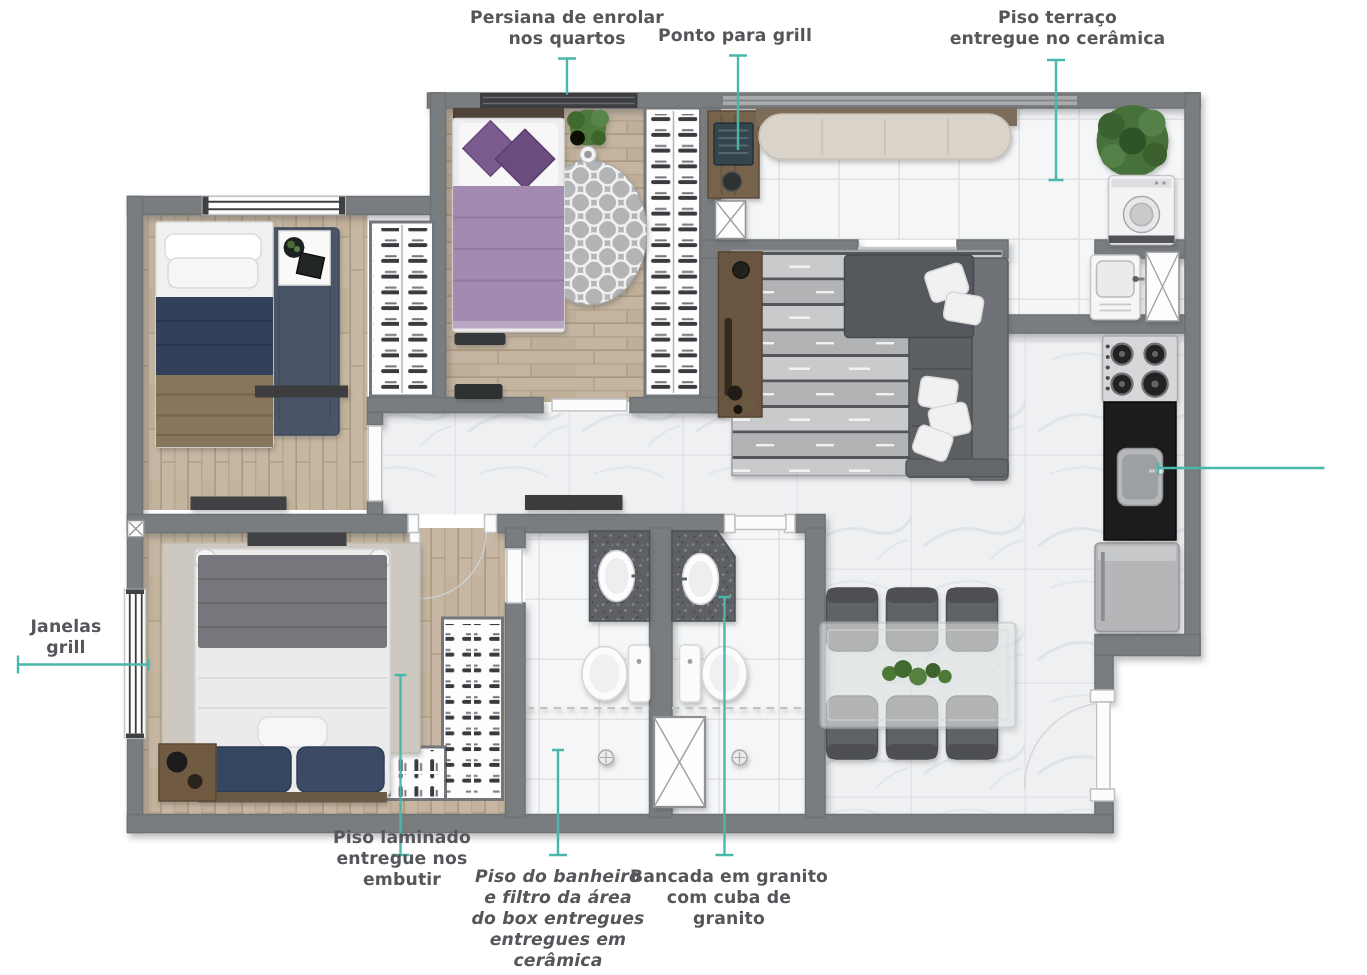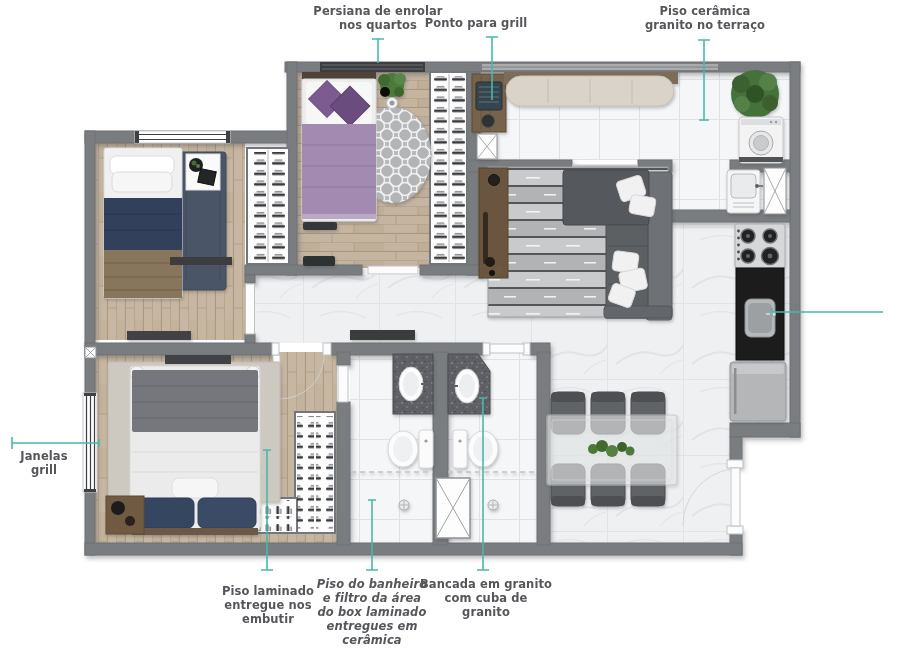--- a/index.html
+++ b/index.html
@@ -481,40 +481,40 @@
     <path d="M267,450 V570 M263,450 H271 M261,570 H273"></path>
     <path d="M372,500 V570 M368,500 H376 M366,570 H378"></path>
     <path d="M483,398 V570 M479,398 H487 M477,570 H489"></path>
   </g>
 </svg>
 
 <div class="callout" style="left:378px;top:4px;">
   <div>Persiana de enrolar</div>
   <div>nos quartos</div>
 </div>
-<div class="callout" style="left:476px;top:16px;">
+<div class="callout" style="left:490px;top:16px;">
   <div>Ponto para grill</div>
 </div>
 <div class="callout" style="left:705px;top:4px;">
-  <div>Piso cerâmica</div>
-  <div>granito no terraço</div>
-</div>
-<div class="callout" style="left:44px;top:410px;margin-top:39px;">
+  <div>Piso terraço</div>
+  <div>entregue no cerâmica</div>
+</div>
+<div class="callout" style="left:44px;top:410px;">
   <div>Janelas</div>
   <div>grill</div>
 </div>
-<div class="callout" style="left:268px;top:584px;">
+<div class="callout" style="left:268px;top:551px;">
   <div>Piso laminado</div>
   <div>entregue nos</div>
   <div>embutir</div>
 </div>
 <div class="callout" style="left:372px;top:577px;font-style:italic;">
   <div>Piso do banheiro</div>
   <div>e filtro da área</div>
-  <div>do box laminado</div>
+  <div>do box entregues</div>
   <div>entregues em</div>
   <div>cerâmica</div>
 </div>
 <div class="callout" style="left:486px;top:577px;text-align:center;">
   <div>Bancada em granito</div>
   <div>com cuba de</div>
   <div>granito</div>
 </div>
 </div>
 

